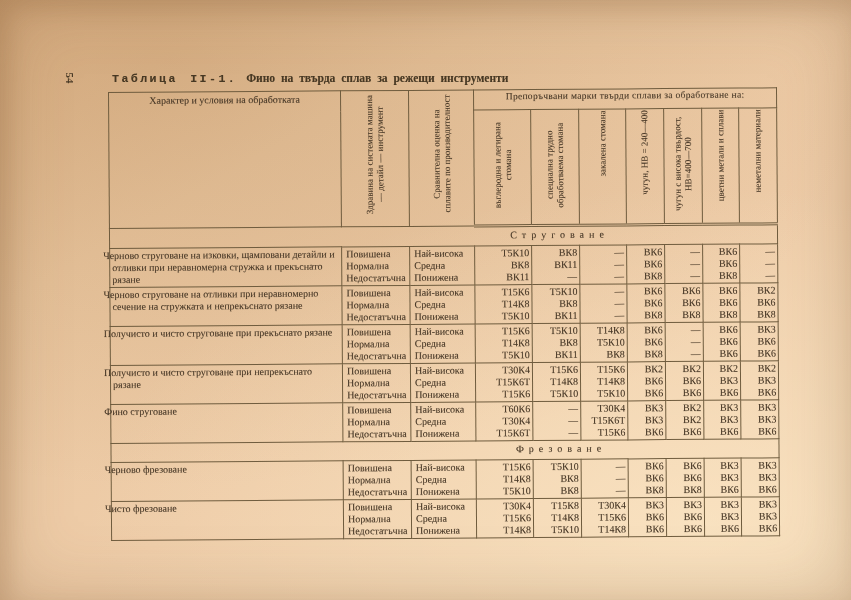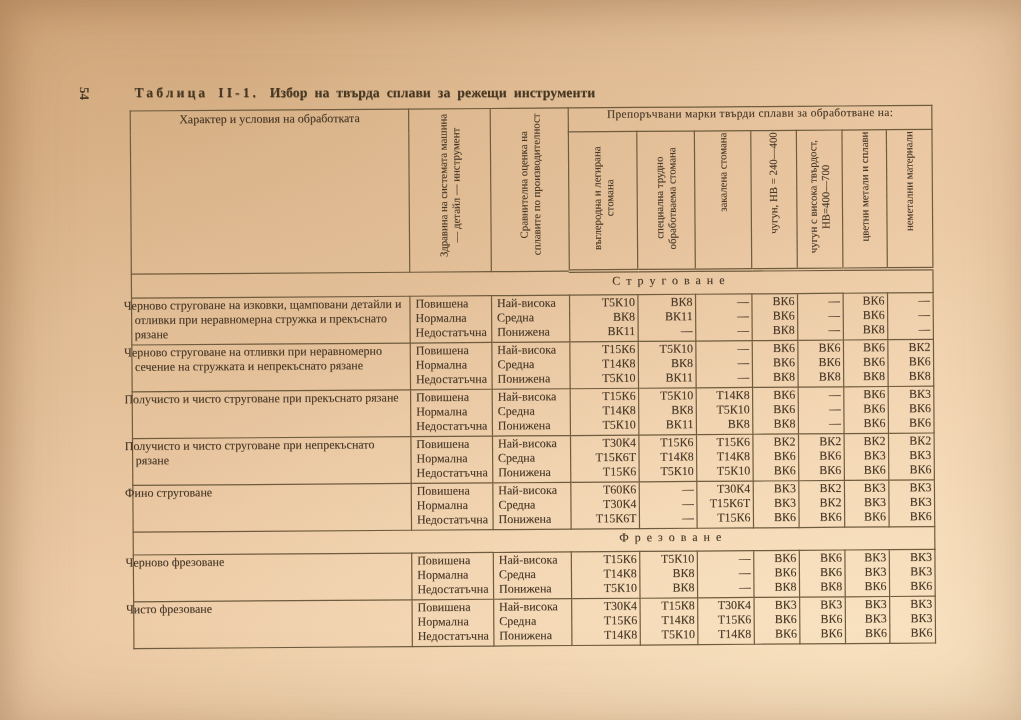--- a/index.html
+++ b/index.html
@@ -20,21 +20,21 @@
     position: absolute; left: 64px; top: 72px;
     transform: rotate(90deg);
     font-size: 11px; font-weight: bold; color: #4a3a26;
   }
   .doc-title {
     position: absolute; left: 112px; top: 72px;
     font-size: 11.5px; font-weight: bold; color: #473823;
     word-spacing: 3px; white-space: nowrap;
     text-shadow: 0.2px 0.3px 0.4px rgba(74,59,40,0.4);
   }
-  .title-label { letter-spacing: 2.5px; margin-right: 9px; }
+  .title-label { letter-spacing: 2.5px; margin-right: 9px; font-family: Liberation Mono, monospace; }
   .table-wrap {
     position: absolute; left: 108px; top: 92px;
     transform: rotate(-0.4deg); transform-origin: 0 0;
   }
   table.alloy {
     border-collapse: collapse; table-layout: fixed;
     width: 668px;
     font-size: 10px; color: #483827;
     text-shadow: 0.2px 0.3px 0.3px rgba(74,59,40,0.35);
   }
@@ -75,21 +75,21 @@
   td.strength-cell, td.rating-cell { padding: 2px 1px 2px 2px; }
 </style>
 </head>
 <body>
 
 <div class="page">
 
   <div class="page-num">54</div>
 
   <div class="doc-title">
-    <span class="title-label">Таблица II-1.</span><span>Избор на твърда сплави за режещи инструменти</span>
+    <span class="title-label">Таблица II-1.</span><span>Фино на твърда сплав за режещи инструменти</span>
   </div>
 
   <div class="table-wrap">
     <table class="alloy">
       <colgroup>
         <col style="width:232px">
           <col style="width:68px">
           <col style="width:65px">
         <col style="width:57px">
           <col style="width:48px">

